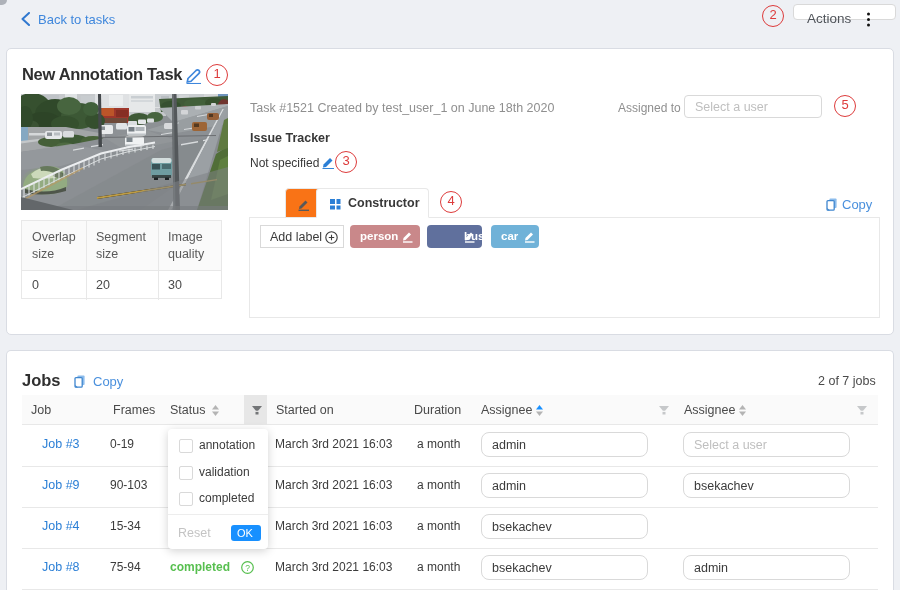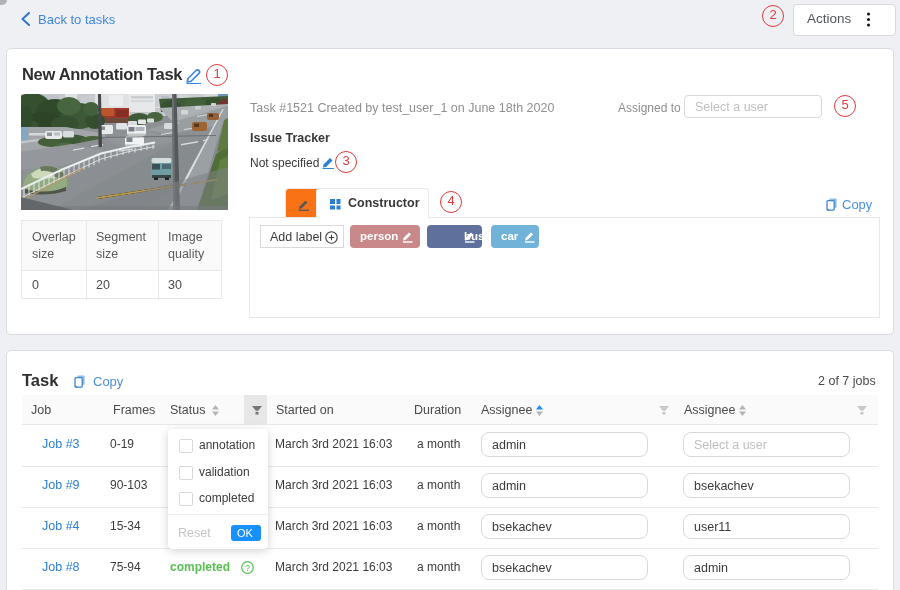--- a/index.html
+++ b/index.html
@@ -19,21 +19,21 @@
 <body>
 <div class="abs" style="left:0;top:0;width:7px;height:5px;background:#aeb2b9;border-radius:0 0 6px 0;"></div>
 
 <div class="abs" style="left:20px; top:10px; width:200px; height:20px;">
   <svg width="11" height="14" viewBox="0 0 11 14" class="abs" style="left:0; top:2px;">
     <path d="M9 1 L2.5 7 L9 13" fill="none" stroke="#3078cf" stroke-width="2" stroke-linecap="round" stroke-linejoin="round"></path>
   </svg>
   <span class="abs" style="left:18px; top:2px; font-size:13px; color:#3f87dc;">Back to tasks</span>
 </div>
 <div class="circ" style="left:762px; top:5px;">2</div>
-<div class="abs" style="left:793px; top:4px; width:103px; height:32px; background:#fff; border:1px solid #d9d9d9; border-radius:4px;">
+<div class="abs" style="left:793px; top:4px; width:103px; height:16px; background:#fff; border:1px solid #d9d9d9; border-radius:4px;">
   <span class="abs" style="left:13px; top:6px; font-size:13.5px; color:#50545a;">Actions</span>
   <svg width="5" height="15" class="abs" style="left:72px; top:7px;">
     <circle cx="2.5" cy="2" r="1.5" fill="#111"></circle>
       <circle cx="2.5" cy="7.5" r="1.5" fill="#111"></circle>
       <circle cx="2.5" cy="13" r="1.5" fill="#111"></circle>
   </svg>
 </div>
 
 <div class="card" style="left:6px; top:48px; width:888px; height:287px;"></div>
 
@@ -315,21 +315,21 @@
     <svg width="12" height="13" class="abs" style="left:33px; top:5px;">
       <path d="M1.5 8 L7 2.5 L9 4.5 L3.5 10 L1 10.5 Z" fill="#fff"></path>
       <path d="M1 12 L10.5 12" stroke="#fff" stroke-width="1.4"></path>
     </svg>
   </div>
 </div>
 <div class="circ" style="left:440px; top:191px;">4</div>
 
 <div class="card" style="left:6px; top:350px; width:888px; height:245px; border-bottom:none; border-radius:5px 5px 0 0;"></div>
 
-<div class="abs" style="left:22px; top:371px; font-size:16.5px; font-weight:700; color:#2f2f2f;">Task</div>
+<div class="abs" style="left:22px; top:371px; font-size:16.5px; font-weight:700; color:#2f2f2f;">Jobs</div>
 <svg width="12" height="13" class="abs" style="left:74px; top:375px;">
   <rect x="3.4" y="0.5" width="7.2" height="9.6" rx="1" fill="#8cbcec"></rect>
   <rect x="1" y="2.6" width="7.2" height="9.6" rx="1" fill="#fff" stroke="#3f86cf" stroke-width="1.3"></rect>
   <path d="M1 9.8 L4 12.6 L1.5 12.6 Z" fill="#3f86cf"></path>
 </svg>
 <span class="abs" style="left:93px; top:374px; font-size:13px; color:#4a90dd;">Copy</span>
 <div class="abs" style="left:818px; top:374px; font-size:12.5px; color:#4a4a4a;">2 of 7 jobs</div>
 
 <div class="abs" id="jobs" style="left:22px; top:395px; width:856px; height:200px;">
 
@@ -395,23 +395,20 @@
   <div class="ubox" style="left:661px; top:78px;">
       <span>bsekachev</span>
     </div>
 
   <div class="abs joblnk" style="left:20px; top:124px;">Job #4</div>
   <div class="abs cell" style="left:88px; top:124px;">15-34</div>
   <div class="abs cell" style="left:253px; top:124px;">March 3rd 2021 16:03</div>
   <div class="abs cell" style="left:395px; top:124px;">a month</div>
   <div class="ubox" style="left:459px; top:119px;">
       <span>bsekachev</span>
-    </div>
-  <div class="ubox" style="left:661px; top:119px;">
-      <span>user11</span>
     </div>
 
   <div class="abs joblnk" style="left:20px; top:165px;">Job #8</div>
   <div class="abs cell" style="left:88px; top:165px;">75-94</div>
   <div class="abs" style="left:148px; top:165px; font-size:12px; font-weight:700; color:#57bf4f;">completed</div>
   <svg width="13" height="13" class="abs" style="left:219px; top:166px;">
     <circle cx="6.5" cy="6.5" r="5.8" fill="none" stroke="#57bf4f" stroke-width="1.2"></circle>
     <text x="6.5" y="9.8" text-anchor="middle" font-size="8.5" fill="#57bf4f" font-family="Liberation Sans">?</text>
   </svg>
   <div class="abs cell" style="left:253px; top:165px;">March 3rd 2021 16:03</div>

